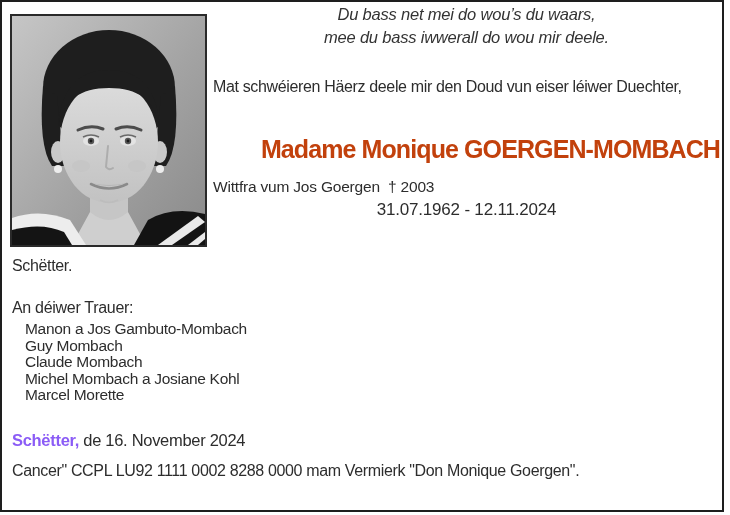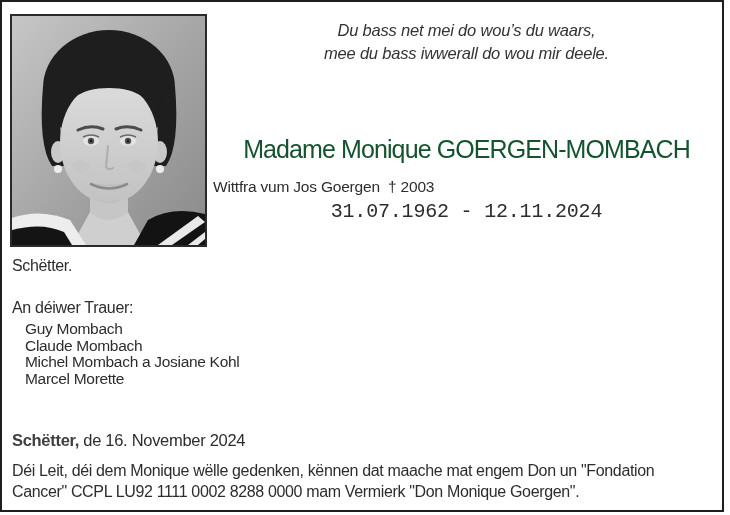--- a/index.html
+++ b/index.html
@@ -15,57 +15,57 @@
   }
   .pre{white-space:pre;}
   
   .photo{
     position:absolute;left:10px;top:14px;width:197px;height:233px;
     border:2px solid #2a2a2a;box-sizing:border-box;overflow:hidden;background:#a9a9a9;
   }
   .photo svg{display:block;width:100%;height:100%;}
   
   .quote{
-    position:absolute;left:213px;top:19px;width:507px;text-align:center;
+    position:absolute;left:213px;top:3px;width:507px;text-align:center;
     font-style:italic;font-size:16.5px;line-height:23px;letter-spacing:-0.2px;color:#333333;
   }
   .intro{
     position:absolute;left:213px;top:77px;width:512px;
     font-size:16px;line-height:20px;letter-spacing:-0.35px;
   }
   .deceased-name{
-    position:absolute;left:213px;top:134px;width:507px;text-align:center;
-    font-size:25px;font-weight:400;letter-spacing:-0.9px;color:#14532d;line-height:30px;
+    position:absolute;left:213px;top:134px;width:507px;text-align:right;
+    font-size:25px;font-weight:700;letter-spacing:-0.9px;color:#c2410c;line-height:30px;
   }
   .relation{
     position:absolute;left:213px;top:178px;width:507px;text-align:left;
     font-size:15.5px;letter-spacing:-0.2px;
   }
   .dates{
     position:absolute;left:213px;top:200px;width:507px;text-align:center;
-    font-size:20px;letter-spacing:-0.2px;font-family:Liberation Mono, monospace;
+    font-size:17px;letter-spacing:-0.2px;
   }
   
   .ceremony{
     position:absolute;left:12px;top:256px;width:712px;
     font-size:16px;line-height:20.5px;letter-spacing:-0.35px;
   }
   .mourning-heading{
     position:absolute;left:12px;top:299px;
     font-size:16px;letter-spacing:-0.3px;
   }
   .mourners{
     position:absolute;left:25px;top:321px;
     font-size:15.5px;line-height:16.5px;letter-spacing:-0.3px;
   }
   .dateline{
     position:absolute;left:12px;top:431px;
     font-size:16.5px;letter-spacing:-0.3px;
   }
-  .dateline .place{font-weight:700;color:#404040;}
+  .dateline .place{font-weight:700;color:#8b5cf6;}
   .donation{
     position:absolute;left:12px;top:460px;width:712px;
     font-size:16px;line-height:21px;letter-spacing:-0.35px;
   }
 </style>
 </head>
 <body>
 
 <div class="frame"></div>
 
@@ -128,36 +128,37 @@
     <path d="M88 184 Q97 189 106 184" stroke="#bdbdbd" stroke-width="1.6" fill="none"></path>
   </svg>
 </div>
 
 <div class="quote">
   <div class="pre">Du bass net mei do wou’s du waars,</div>
   <div class="pre">mee du bass iwwerall do wou mir deele.</div>
 </div>
 
 <div class="intro">
+  <div class="pre">Mat schwéieren Häerz deele mir den Doud vun eiser léiwer Duechter,</div>
 </div>
 
 <div class="deceased-name">Madame Monique GOERGEN-MOMBACH</div>
 <div class="relation pre">Wittfra vum Jos Goergen  † 2003</div>
 <div class="dates pre">31.07.1962 - 12.11.2024</div>
 
 <div class="ceremony">
   <div class="pre">Schëtter.</div>
 </div>
 
 <div class="mourning-heading pre">An déiwer Trauer:</div>
 <div class="mourners">
+  <div class="pre">Manon a Jos Gambuto-Mombach</div>
   <div class="pre">Guy Mombach</div>
   <div class="pre">Claude Mombach</div>
   <div class="pre">Michel Mombach a Josiane Kohl</div>
   <div class="pre">Marcel Morette</div>
 </div>
 
 <div class="dateline pre"><span class="place pre">Schëtter,</span><span class="pre"> de 16. November 2024</span></div>
 
 <div class="donation">
-  <div class="pre">Déi Leit, déi dem Monique wëlle gedenken, kënnen dat maache mat engem Don un "Fondation</div>
   <div class="pre">Cancer" CCPL LU92 1111 0002 8288 0000 mam Vermierk "Don Monique Goergen".</div>
 </div>
 
 </body></html>

